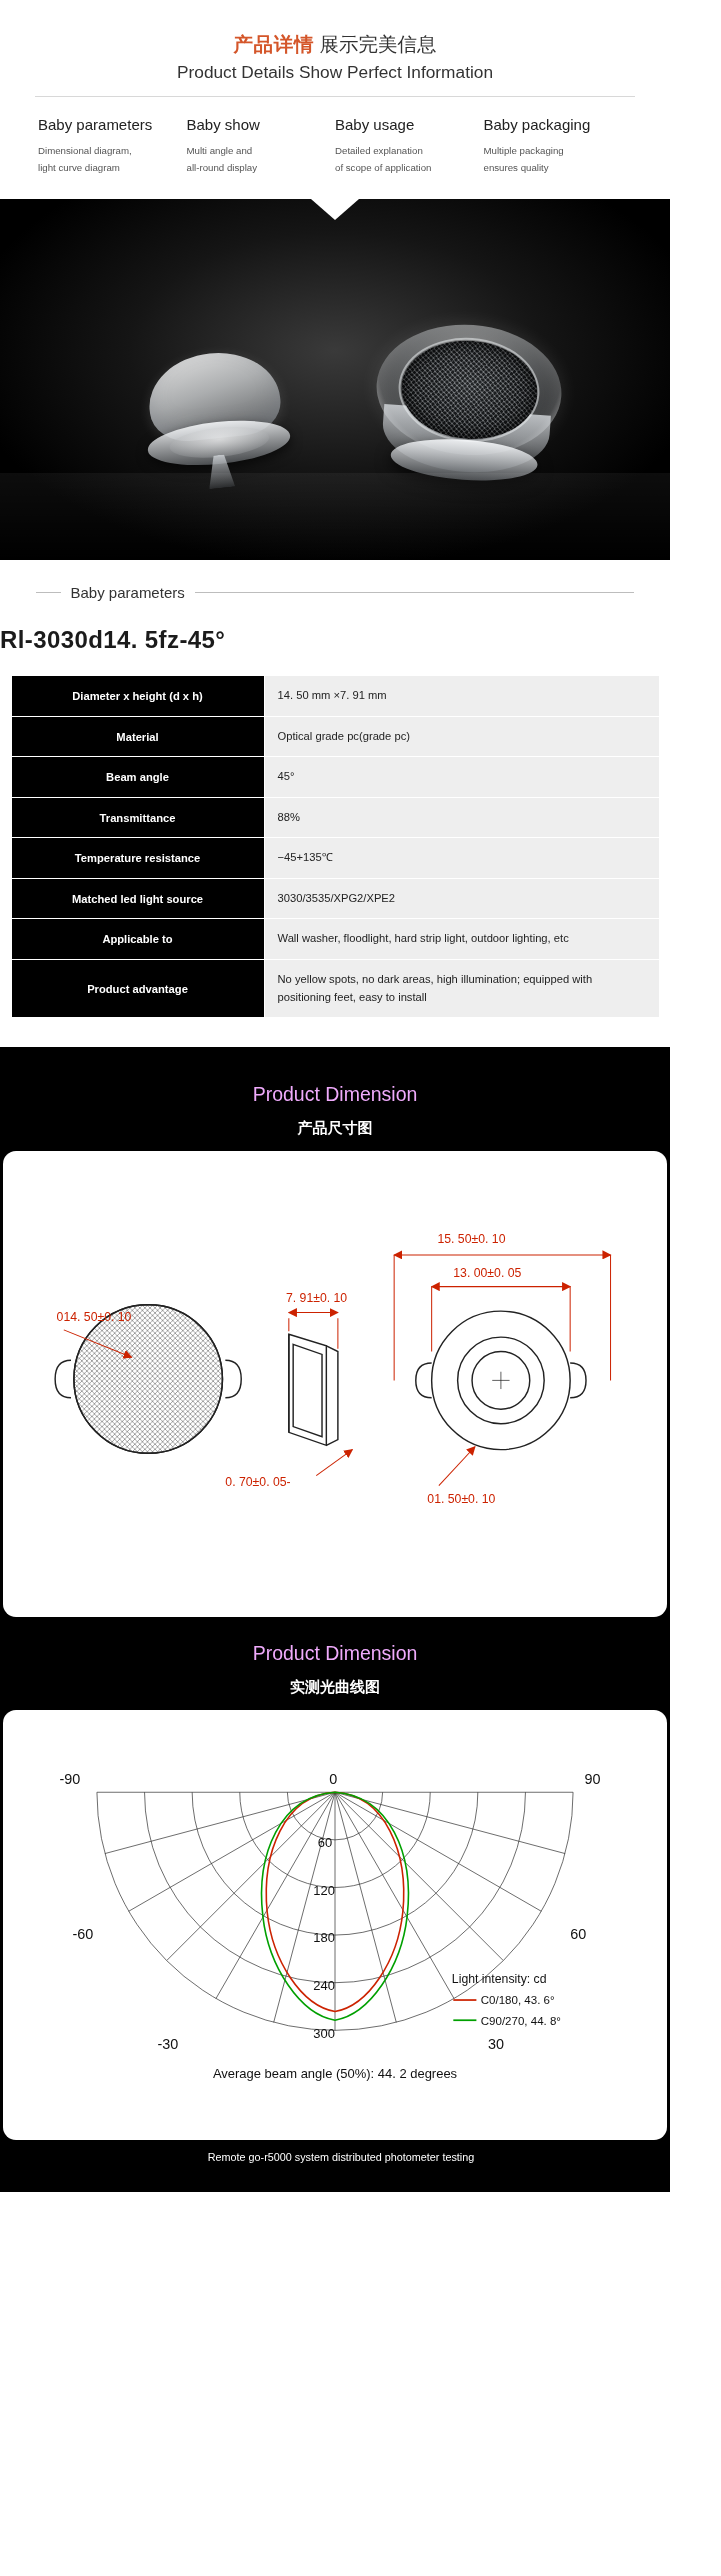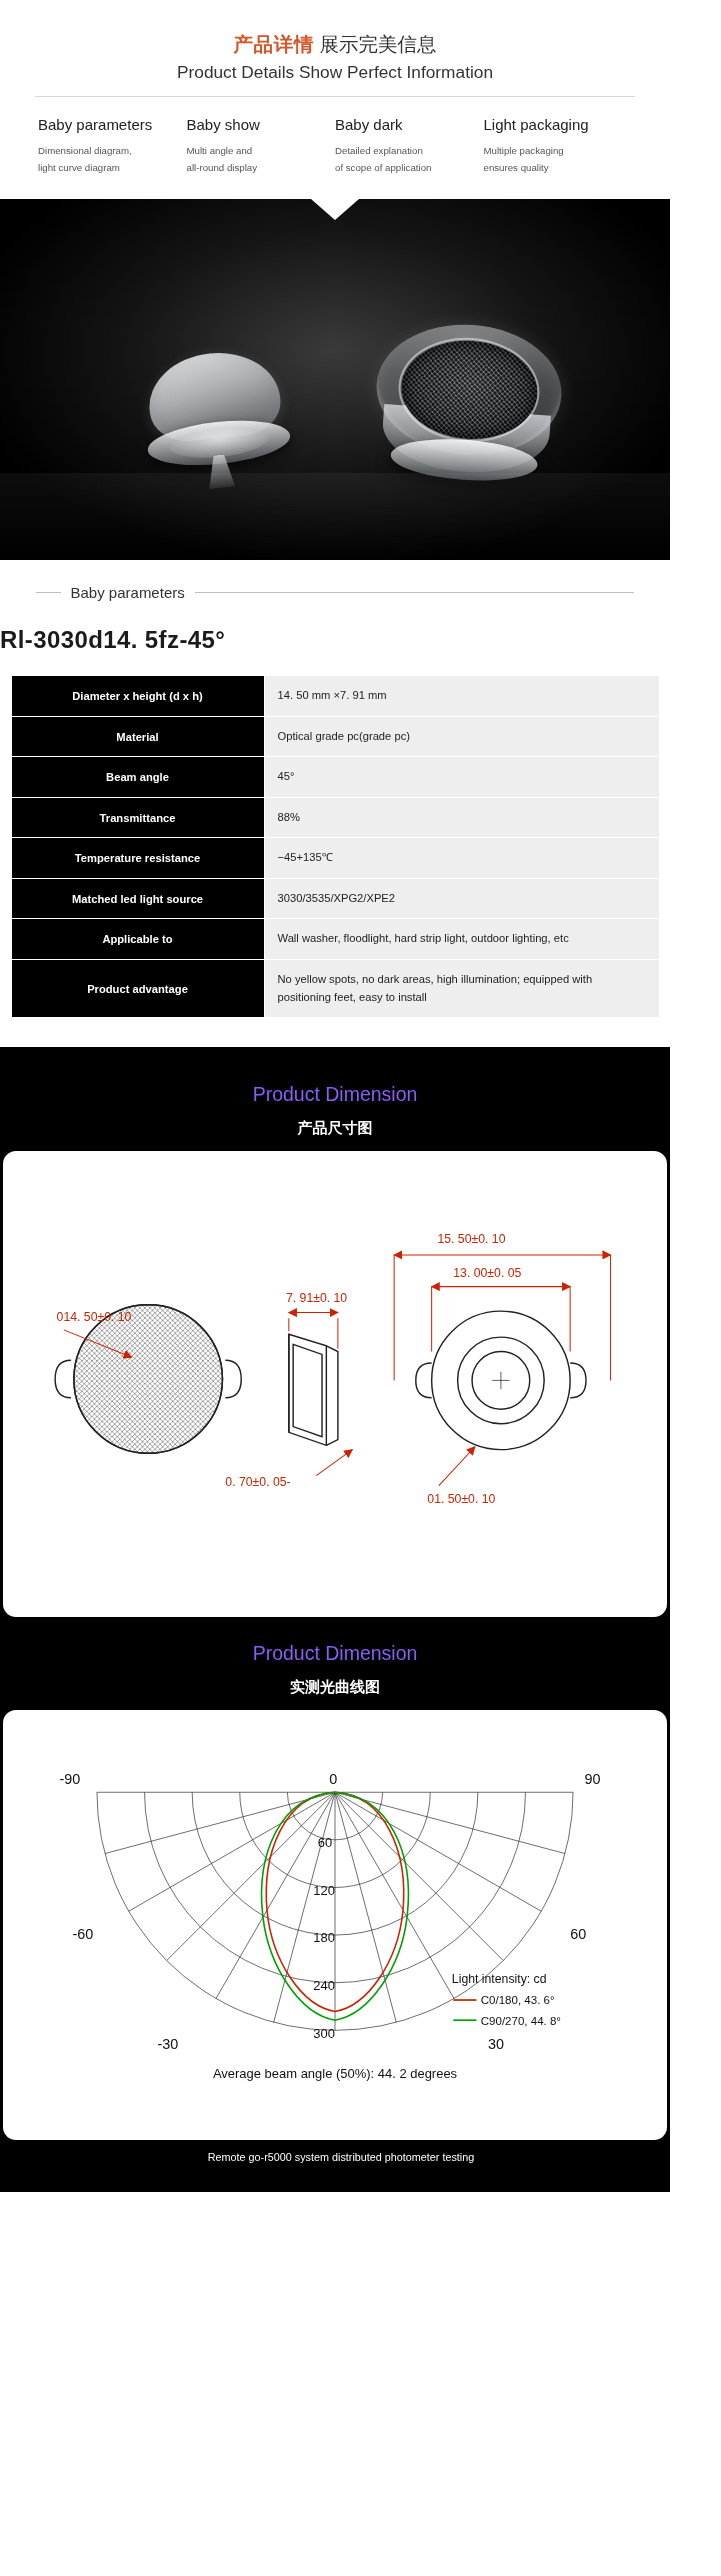--- a/index.html
+++ b/index.html
@@ -211,21 +211,21 @@
     line-height: 1.6;
   }
 
   
   .dark {
     background: #000;
     padding: 26px 0 29px 0;
   }
   .dark-title {
     text-align: center;
-    color: #8b5cf6;
+    color: #f0abfc;
     font-size: 19.5px;
     font-weight: normal;
     padding: 10px 0 13px 0;
   }
   .dark-sub {
     text-align: center;
     color: #ffffff;
     font-size: 15px;
     font-weight: bold;
     padding-bottom: 13px;
@@ -265,26 +265,26 @@
         <h4>Baby parameters</h4>
         <p style="white-space:pre-line">Dimensional diagram,
 light curve diagram</p>
       </div>
       <div class="feature">
         <h4>Baby show</h4>
         <p style="white-space:pre-line">Multi angle and
 all-round display</p>
       </div>
       <div class="feature">
-        <h4>Baby dark</h4>
+        <h4>Baby usage</h4>
         <p style="white-space:pre-line">Detailed explanation
 of scope of application</p>
       </div>
       <div class="feature">
-        <h4>Light packaging</h4>
+        <h4>Baby packaging</h4>
         <p style="white-space:pre-line">Multiple packaging
 ensures quality</p>
       </div>
     </div>
   </div>
 
   <div class="arrow-wrap">
     <div class="arrow-down"></div>
   </div>
 

